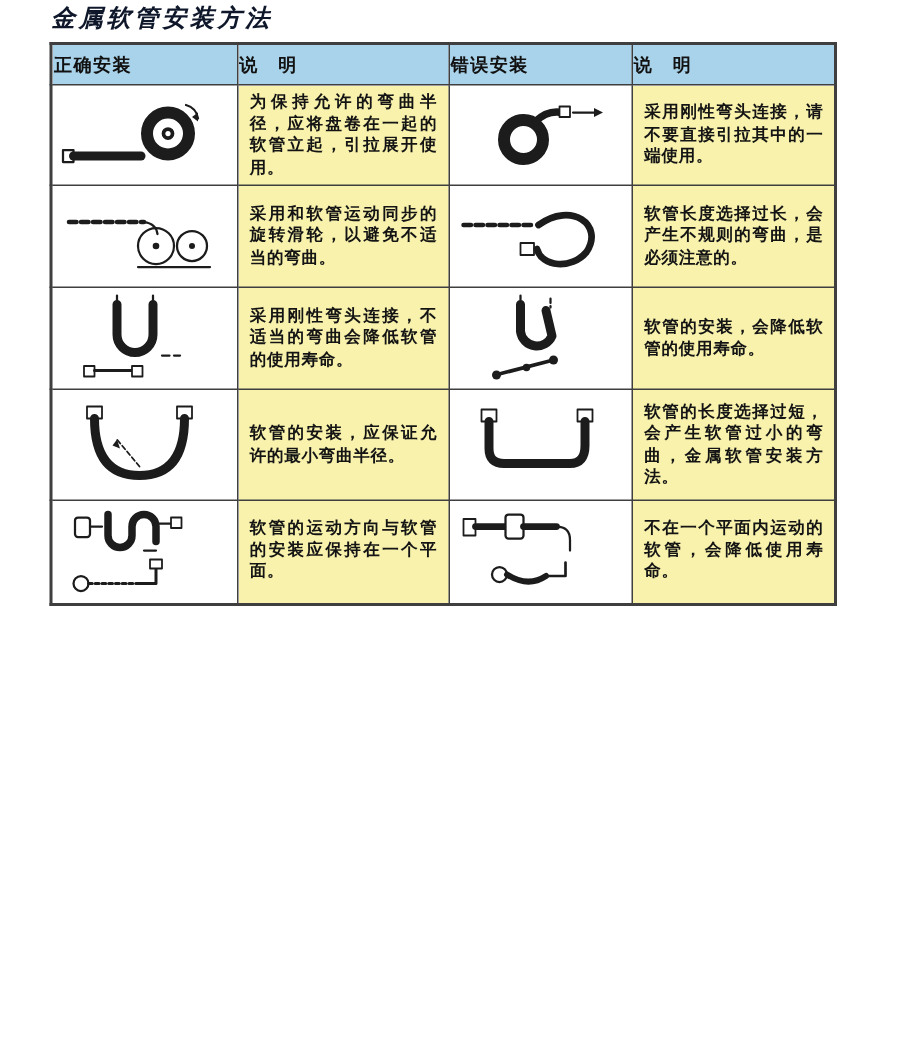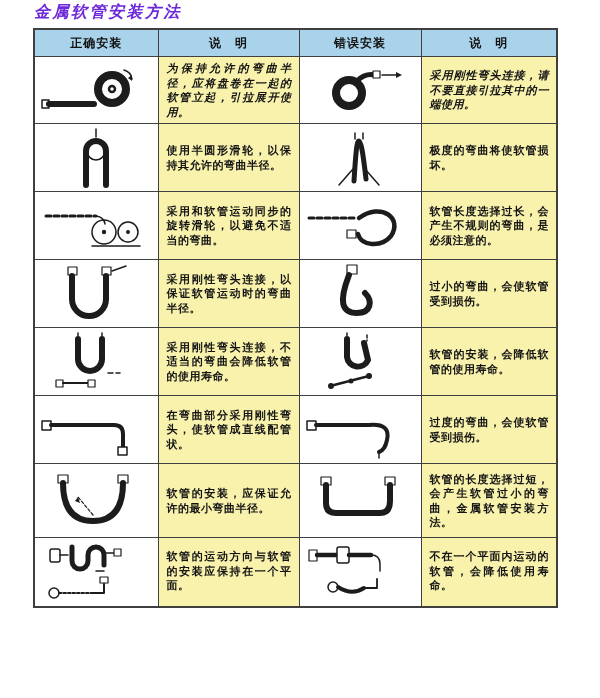--- a/index.html
+++ b/index.html
@@ -5,45 +5,45 @@
   html,body{margin:0;padding:0;}
   body{
     width:600px;height:698px;background:#ffffff;position:relative;
     font-family:"Liberation Sans", sans-serif;
     -webkit-font-smoothing:antialiased;
   }
   .page-title{
     position:absolute;left:34px;top:2px;
     font-family:"Liberation Serif", serif;
     font-style:italic;font-weight:bold;
-    font-size:16px;letter-spacing:2.5px;color:#6d28d9;
+    font-size:16px;letter-spacing:2.5px;color:#0f172a;
   }
   table.install{
     position:absolute;left:33px;top:28px;width:523px;
     border-collapse:collapse;table-layout:fixed;
     border:2px solid var(--border,#3f3f3f);
   }
   table.install th,table.install td{
     border:1px solid var(--border,#3f3f3f);
     overflow:hidden;
   }
   table.install th{
     background:var(--header-bg,#a9d3ea);
     height:24px;font-size:12px;font-weight:bold;color:#111;
-    letter-spacing:1px;text-align:center;
+    letter-spacing:1px;text-align:left;
   }
   td.img-cell{background:#ffffff;text-align:center;vertical-align:middle;padding:0;}
   td.txt-cell{
     background:var(--note-bg,#f8f2ad);
     font-size:11px;font-weight:bold;color:#141414;
     padding:4px 7px 4px 8px;line-height:1.32;letter-spacing:0.5px;
     text-align:justify;vertical-align:middle;
   }
   tbody tr{height:68px;}
-  tbody tr.r1{height:67px;font-style:italic;}
+  tbody tr.r1{height:67px;}
   tbody tr.r8{height:74px;}
   tbody tr.r9{height:69px;font-family:Liberation Mono, monospace;}
   svg.illus{display:block;margin:0 auto;}
 </style>
 </head>
 <body style="--header-bg: #a9d3ea; --note-bg: #f8f2ad; --border: #3f3f3f;">
 
 <div class="page-title">金属软管安装方法</div>
 
 <table class="install">
@@ -80,38 +80,20 @@
           <circle cx="46" cy="33" r="13" stroke-width="8"></circle>
           <path d="M54 21 q8 -8 18 -6" stroke-width="5"></path>
           <rect x="70" y="11" width="7" height="7" fill="#fff" stroke-width="1.2"></rect>
           <path d="M79 15 H93" stroke-width="1.5"></path>
           <path d="M93 12 l6 3 -6 3 z" fill="#1c1c1c" stroke="none"></path>
         </svg>
       </td>
       <td class="txt-cell">采用刚性弯头连接，请不要直接引拉其中的一端使用。</td>
     </tr>
 
-    <tr>
-      <td class="img-cell">
-        <svg class="illus" width="116" height="62" viewBox="0 0 116 62" fill="none" stroke="#1c1c1c" stroke-linecap="round" stroke-linejoin="round">
-          <path d="M58 2 V10" stroke-width="1.5"></path>
-          <circle cx="58" cy="24" r="9" stroke-width="1.5"></circle>
-          <path d="M48 58 V24 A10 10 0 0 1 68 24 V58" stroke-width="6"></path>
-        </svg>
-      </td>
-      <td class="txt-cell">使用半圆形滑轮，以保持其允许的弯曲半径。</td>
-      <td class="img-cell">
-        <svg class="illus" width="114" height="62" viewBox="0 0 114 62" fill="none" stroke="#1c1c1c" stroke-linecap="round" stroke-linejoin="round">
-          <path d="M52 6 V12 M60 6 V12" stroke-width="1.5"></path>
-          <path d="M51 54 C53 22 54 14 56 14 C58 14 60 26 63 52" stroke-width="5"></path>
-          <path d="M50 42 L36 58 M62 42 L76 58" stroke-width="1.5"></path>
-        </svg>
-      </td>
-      <td class="txt-cell">极度的弯曲将使软管损坏。</td>
-    </tr>
 
     <tr>
       <td class="img-cell">
         <svg class="illus" width="116" height="60" viewBox="0 0 116 60" fill="none" stroke="#1c1c1c" stroke-linecap="round" stroke-linejoin="round">
           <path d="M8 20 H58" stroke-width="3" stroke-dasharray="5 3"></path>
           <path d="M58 20 q8 1 9 8" stroke-width="1.5"></path>
           <circle cx="66" cy="36" r="12" stroke-width="1.5"></circle>
           <circle cx="90" cy="36" r="10" stroke-width="1.5"></circle>
           <circle cx="66" cy="36" r="2.2" fill="#1c1c1c" stroke="none"></circle>
           <circle cx="90" cy="36" r="2" fill="#1c1c1c" stroke="none"></circle>
@@ -123,38 +105,20 @@
         <svg class="illus" width="114" height="60" viewBox="0 0 114 60" fill="none" stroke="#1c1c1c" stroke-linecap="round" stroke-linejoin="round">
           <path d="M6 22 H54" stroke-width="3" stroke-dasharray="5 3"></path>
           <rect x="44" y="34" width="9" height="8" fill="#fff" stroke-width="1.2"></rect>
           <path d="M56 22 C78 6 100 22 88 40 C78 52 58 50 55 38" stroke-width="4.5"></path>
         </svg>
       </td>
       <td class="txt-cell">软管长度选择过长，会产生不规则的弯曲，是必须注意的。</td>
     </tr>
 
 
-    <tr>
-      <td class="img-cell">
-        <svg class="illus" width="116" height="62" viewBox="0 0 116 62" fill="none" stroke="#1c1c1c" stroke-linecap="round" stroke-linejoin="round">
-          <rect x="30" y="4" width="9" height="8" fill="#fff" stroke-width="1.2"></rect>
-          <rect x="64" y="4" width="9" height="8" fill="#fff" stroke-width="1.2"></rect>
-          <path d="M74 8 L88 3" stroke-width="1.5"></path>
-          <path d="M34 13 V36 A17 17 0 0 0 68 36 V13" stroke-width="6"></path>
-        </svg>
-      </td>
-      <td class="txt-cell">采用刚性弯头连接，以保证软管运动时的弯曲半径。</td>
-      <td class="img-cell">
-        <svg class="illus" width="114" height="62" viewBox="0 0 114 62" fill="none" stroke="#1c1c1c" stroke-linecap="round" stroke-linejoin="round">
-          <rect x="44" y="2" width="10" height="9" fill="#fff" stroke-width="1.2"></rect>
-          <path d="M46 12 C36 38 38 50 54 50 C68 50 70 38 62 30" stroke-width="6"></path>
-        </svg>
-      </td>
-      <td class="txt-cell">过小的弯曲，会使软管受到损伤。</td>
-    </tr>
 
     <tr>
       <td class="img-cell">
         <svg class="illus" width="116" height="62" viewBox="0 0 116 62" fill="none" stroke="#1c1c1c" stroke-linecap="round" stroke-linejoin="round">
           <path d="M40 2 V8 M64 2 V8" stroke-width="1.5" stroke-dasharray="3 2"></path>
           <path d="M40 8 V28 A12 12 0 0 0 64 28 V8" stroke-width="6"></path>
           <path d="M70 42 h5 M78 42 h4" stroke-width="1.5"></path>
           <rect x="18" y="49" width="7" height="7" fill="#fff" stroke-width="1.2"></rect>
           <path d="M25 52 H50" stroke-width="2"></path>
           <rect x="50" y="49" width="7" height="7" fill="#fff" stroke-width="1.2"></rect>
@@ -167,40 +131,20 @@
           <path d="M44 8 V26 A11 11 0 0 0 65 29 L61 12" stroke-width="6"></path>
           <circle cx="28" cy="55" r="3" fill="#1c1c1c" stroke="none"></circle>
           <path d="M31 54 L66 45" stroke-width="2.5"></path>
           <circle cx="48" cy="50" r="2.5" fill="#1c1c1c" stroke="none"></circle>
           <circle cx="66" cy="45" r="3" fill="#1c1c1c" stroke="none"></circle>
         </svg>
       </td>
       <td class="txt-cell">软管的安装，会降低软管的使用寿命。</td>
     </tr>
 
-    <tr>
-      <td class="img-cell">
-        <svg class="illus" width="116" height="60" viewBox="0 0 116 60" fill="none" stroke="#1c1c1c" stroke-linecap="round" stroke-linejoin="round">
-          <rect x="4" y="21" width="9" height="9" fill="#fff" stroke-width="1.5"></rect>
-          <path d="M13 25 H76" stroke-width="4"></path>
-          <path d="M76 25 Q85 25 85 34 V47" stroke-width="4"></path>
-          <rect x="80" y="47" width="9" height="8" fill="#fff" stroke-width="1.5"></rect>
-        </svg>
-      </td>
-      <td class="txt-cell">在弯曲部分采用刚性弯头，使软管成直线配管状。</td>
-      <td class="img-cell">
-        <svg class="illus" width="114" height="60" viewBox="0 0 114 60" fill="none" stroke="#1c1c1c" stroke-linecap="round" stroke-linejoin="round">
-          <rect x="4" y="21" width="9" height="9" fill="#fff" stroke-width="1.5"></rect>
-          <path d="M13 25 H66" stroke-width="4"></path>
-          <path d="M66 25 Q88 23 84 40 Q82 50 76 52" stroke-width="4"></path>
-          <path d="M76 52 V58" stroke-width="1.5"></path>
-        </svg>
-      </td>
-      <td class="txt-cell">过度的弯曲，会使软管受到损伤。</td>
-    </tr>
 
     <tr class="r8">
       <td class="img-cell">
         <svg class="illus" width="116" height="64" viewBox="0 0 116 64" fill="none" stroke="#1c1c1c" stroke-linecap="round" stroke-linejoin="round">
           <rect x="20" y="6" width="10" height="8" fill="#fff" stroke-width="1.2"></rect>
           <rect x="80" y="6" width="10" height="8" fill="#fff" stroke-width="1.2"></rect>
           <path d="M25 14 Q25 52 55 52 Q85 52 85 14" stroke-width="6"></path>
           <path d="M55 46 L40 28" stroke-width="1.2" stroke-dasharray="3 2"></path>
           <path d="M40 28 l2 6 -5 -2 z" fill="#1c1c1c" stroke="none"></path>
         </svg>

